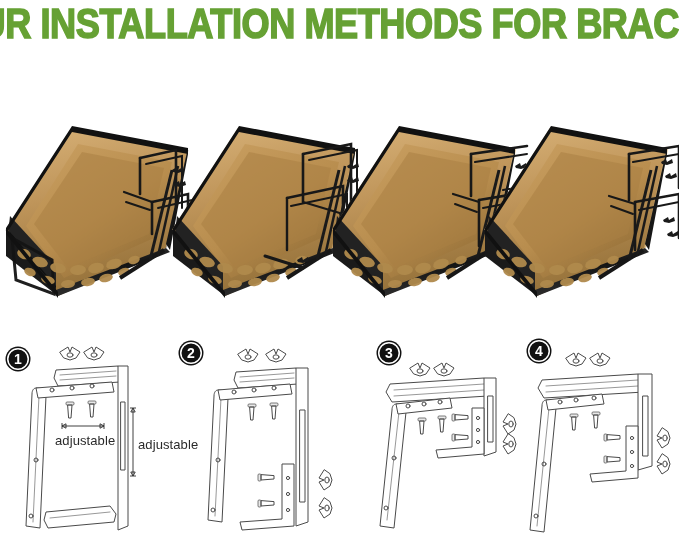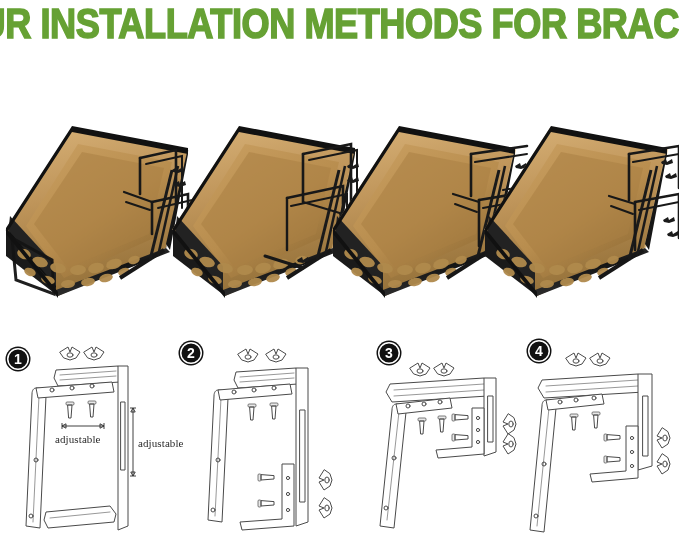--- a/index.html
+++ b/index.html
@@ -37,22 +37,22 @@
 
   .badge{
     position:absolute;width:22px;height:22px;border-radius:50%;
     background:#111;color:#fff;
     font-size:14px;font-weight:700;line-height:22px;text-align:center;
     font-family:"Liberation Sans","DejaVu Sans",sans-serif;
     box-shadow:inset 0 0 0 1.5px #fff, 0 0 0 1.5px #111;
   }
   .lbl{
     position:absolute;
-    font-family:Liberation Serif, serif;
-    font-size:11px;color:#2a2a2a;white-space:nowrap;letter-spacing:0.1px;
+    font-family:Liberation Sans, sans-serif;
+    font-size:13px;color:#2a2a2a;white-space:nowrap;letter-spacing:0.1px;
   }
   svg{display:block;overflow:visible;}
   .ln{fill:none;stroke:#4a4a4a;stroke-width:1;stroke-linejoin:round;stroke-linecap:round;}
   .ln-t{fill:none;stroke:#6b6b6b;stroke-width:0.7;stroke-linecap:round;}
   .fillw{fill:#ffffff;stroke:#4a4a4a;stroke-width:1;stroke-linejoin:round;}
   .fillg{fill:#e9e9e9;stroke:#5a5a5a;stroke-width:0.8;}
   .dimln{fill:none;stroke:#2a2a2a;stroke-width:0.9;}
 </style>
 </head>
 <body>

